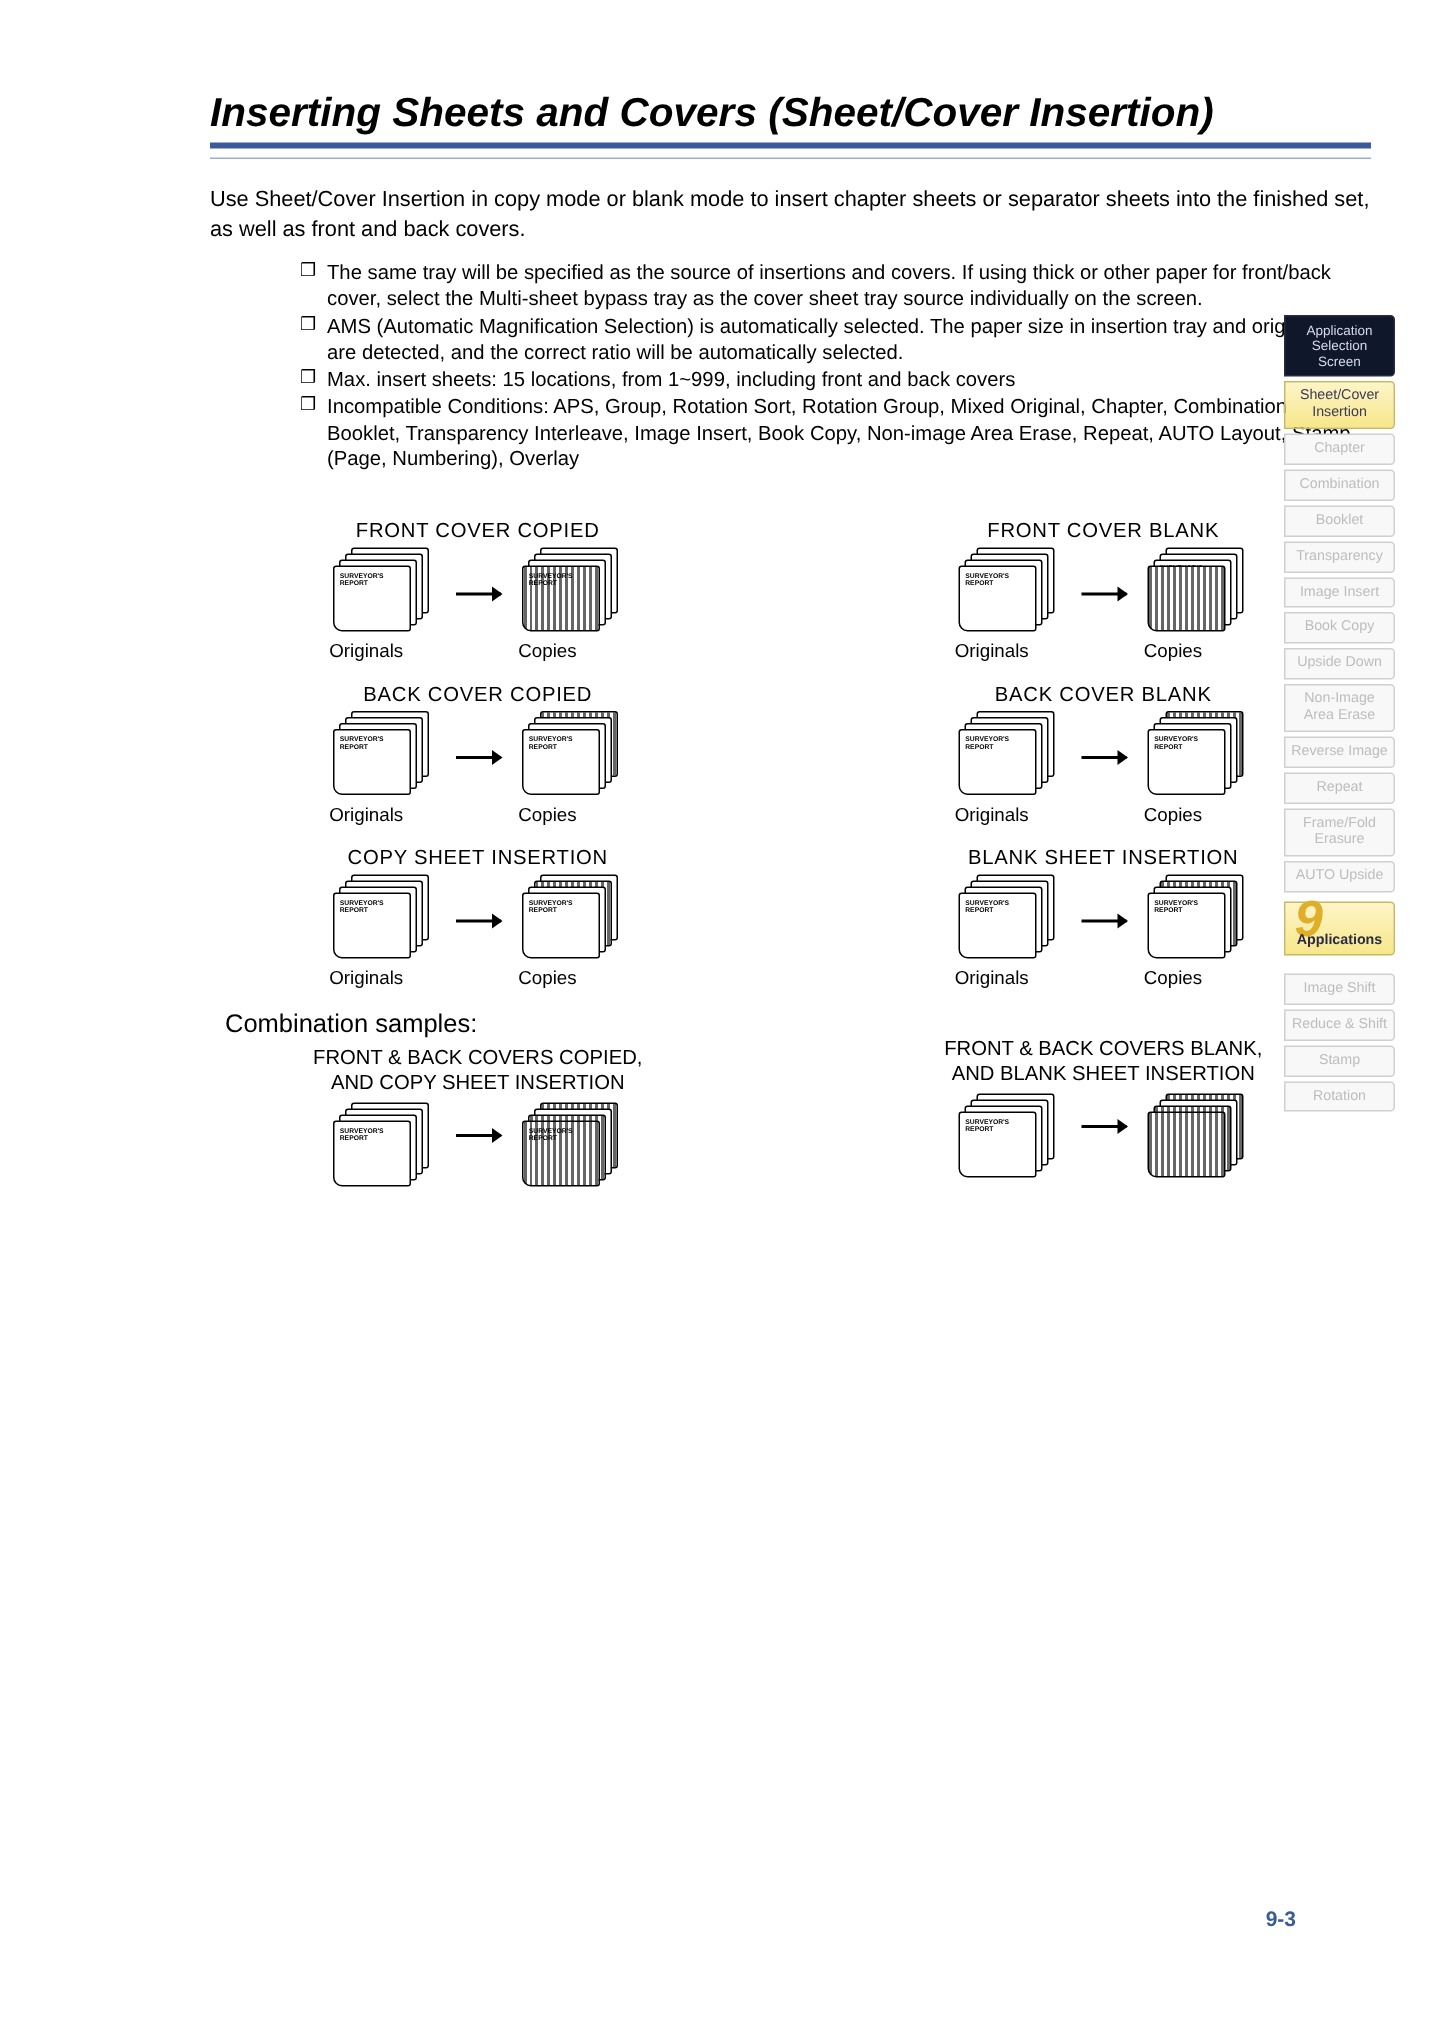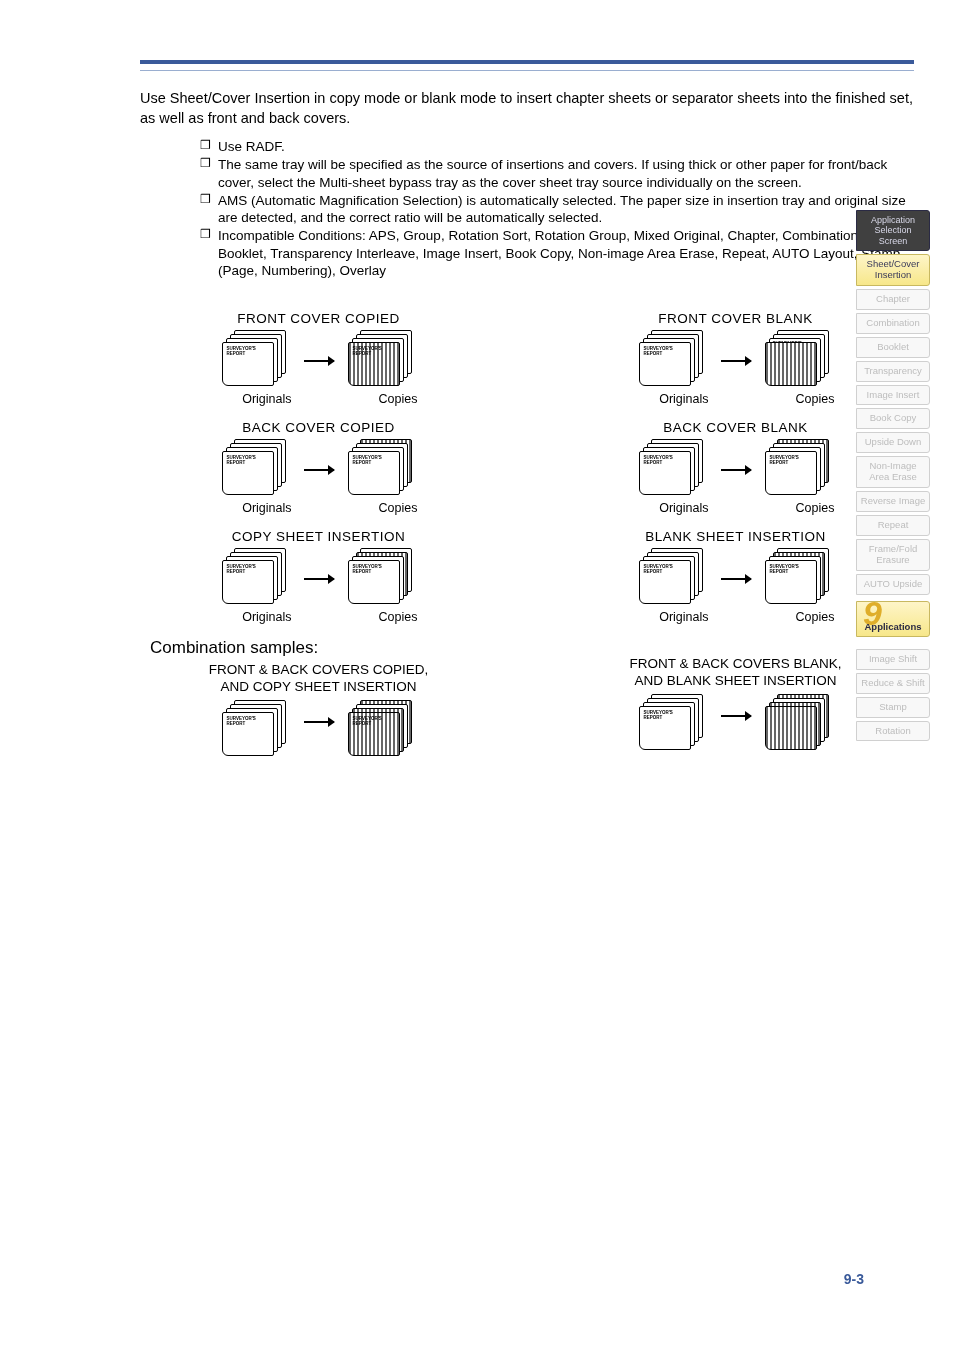--- a/index.html
+++ b/index.html
@@ -11,60 +11,61 @@
   .intro { font-size: 14.5px; line-height: 1.35; margin-bottom: 10px; }
   .specs-block { margin-left: 60px; }
   .specs-title { font-size: 14px; font-weight: bold; margin-bottom: 4px; }
   .spec-list { list-style: none; font-size: 13.5px; line-height: 1.28; }
   .spec-list li { position: relative; padding-left: 18px; margin-bottom: 1px; }
   .spec-list li::before { content: "❒"; position: absolute; left: 0; top: 0; font-size: 12px; }
   .diagram-area { margin-top: 24px; display: flex; gap: 60px; }
   .dcol { flex: 1; display: flex; flex-direction: column; align-items: center; gap: 4px; }
   .dtitle { font-size: 13.5px; letter-spacing: 0.5px; margin-top: 8px; }
   .pair { display: flex; align-items: flex-end; gap: 12px; margin-bottom: 2px; }
-  .stackwrap { display: flex; flex-direction: column; align-items: flex-end; }
+  .stackwrap { display: flex; flex-direction: column; align-items: flex-start; }
   .stack { position: relative; width: 72px; height: 58px; }
   .sheet { position: absolute; width: 52px; height: 44px; background: #fff; border: 1px solid #000; border-radius: 2px 2px 2px 6px; }
   .sheet.s1 { left: 14px; top: 0; }
   .sheet.s2 { left: 10px; top: 4px; }
   .sheet.s3 { left: 6px; top: 8px; }
   .sheet.s4 { left: 2px; top: 12px; background: #fff; }
   .sheet.front { z-index: 10; }
   .sheet.cover { background: repeating-linear-gradient(90deg,#666 0,#666 2px,#fff 2px,#fff 4px); }
   .sheet .label { position: absolute; top: 4px; left: 4px; font-size: 4.5px; font-weight: bold; line-height: 1; }
   .sublabel { font-size: 12.5px; margin-top: 4px; }
   .arrow { width: 30px; height: 2px; background: #000; position: relative; align-self: center; margin-bottom: 14px; }
   .arrow::after { content: ""; position: absolute; right: -1px; top: -4px; border-left: 7px solid #000; border-top: 5px solid transparent; border-bottom: 5px solid transparent; }
   .combo-label { font-size: 17px; margin-top: 8px; align-self: flex-start; margin-left: 10px; }
   .combo-title { font-size: 13.5px; text-align: center; line-height: 1.25; }
 
   
   .tabs { position: absolute; right: 24px; top: 210px; width: 74px; display: flex; flex-direction: column; gap: 3px; }
   .tab { font-size: 9.5px; text-align: center; padding: 4px 2px; border: 1px solid #d0d0d0; background: #f8f8f8; color: #bdbdbd; line-height: 1.15; border-radius: 0 3px 3px 0; }
   .tab.active { background: linear-gradient(#fef5c8,#f7e78a); color: #3a3a5a; border-color: #c8b860; position: relative; }
-  .tab.dark { background: #404040; color: #d8d8e8; border-color: #2a2a44; }
+  .tab.dark { background: #0f172a; color: #d8d8e8; border-color: #2a2a44; }
   .tab.small { font-size: 9px; }
   .section9 { position: relative; height: 36px; background: linear-gradient(#fef5c8,#f7e78a); border: 1px solid #c8b860; border-radius: 0 3px 3px 0; margin-top: 3px; }
   .section9 .nine { position: absolute; left: 6px; top: -8px; font-size: 34px; font-weight: bold; color: #dfae2a; font-style: italic; }
   .section9 .lbl { position: absolute; bottom: 4px; left: 0; right: 0; text-align: center; font-size: 9.5px; font-weight: bold; color: #2a2a44; }
   .pagenum { position: absolute; right: 90px; bottom: 64px; font-size: 14px; font-weight: bold; color: #3a5a9a; }
 </style>
 </head>
 <body>
 
 <div class="page">
+  <div class="title">Inserting Sheets and Covers (Sheet/Cover Insertion)</div>
   <div class="title-rule"></div>
   <div class="title-subrule"></div>
   <div class="intro">Use Sheet/Cover Insertion in copy mode or blank mode to insert chapter sheets or separator sheets into the finished set, as well as front and back covers.</div>
 
   <div class="specs-block">
     <ul class="spec-list">
-      <li>Use RADF.</li>
       <li>The same tray will be specified as the source of insertions and covers. If using thick or other paper for front/back cover, select the Multi-sheet bypass tray as the cover sheet tray source individually on the screen.</li>
       <li>AMS (Automatic Magnification Selection) is automatically selected. The paper size in insertion tray and original size are detected, and the correct ratio will be automatically selected.</li>
+      <li>Max. insert sheets: 15 locations, from 1~999, including front and back covers</li>
       <li>Incompatible Conditions: APS, Group, Rotation Sort, Rotation Group, Mixed Original, Chapter, Combination, Booklet, Transparency Interleave, Image Insert, Book Copy, Non-image Area Erase, Repeat, AUTO Layout, Stamp (Page, Numbering), Overlay</li>
     </ul>
   </div>
 
   <div class="diagram-area">
     <div class="dcol">
 
       <div class="dtitle">FRONT COVER COPIED</div>
       <div class="pair">
         <div class="stackwrap">

